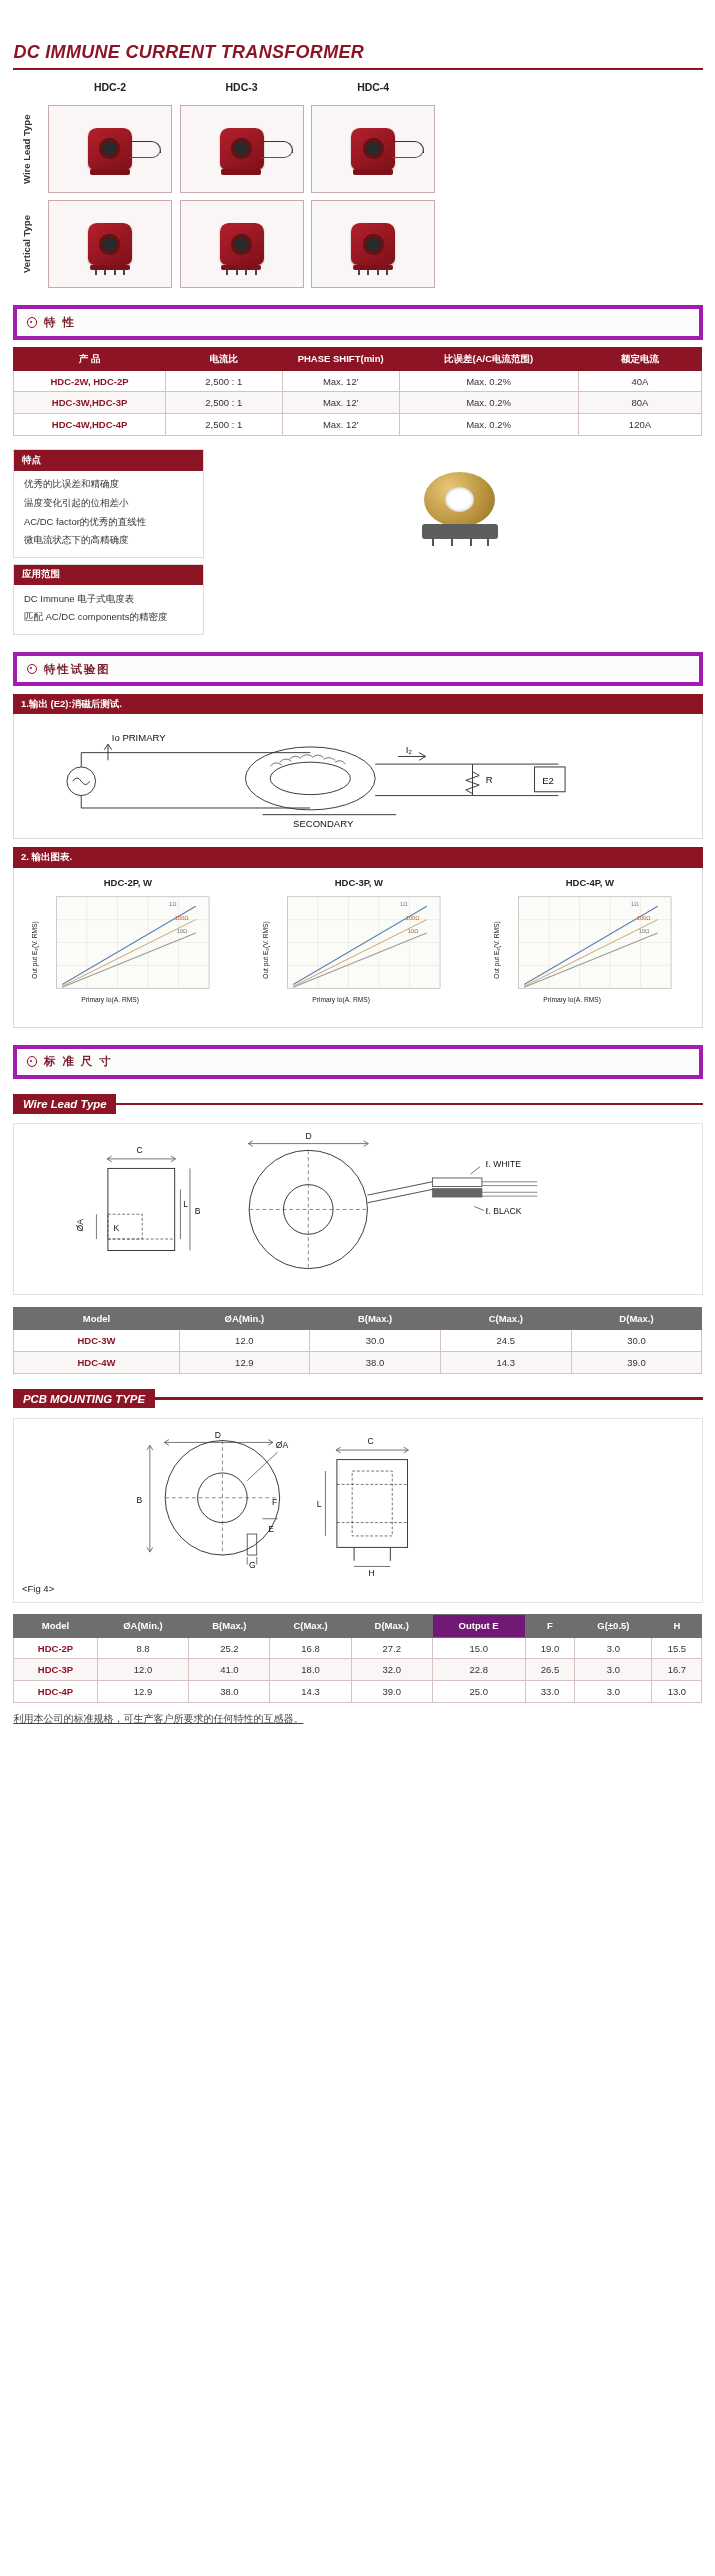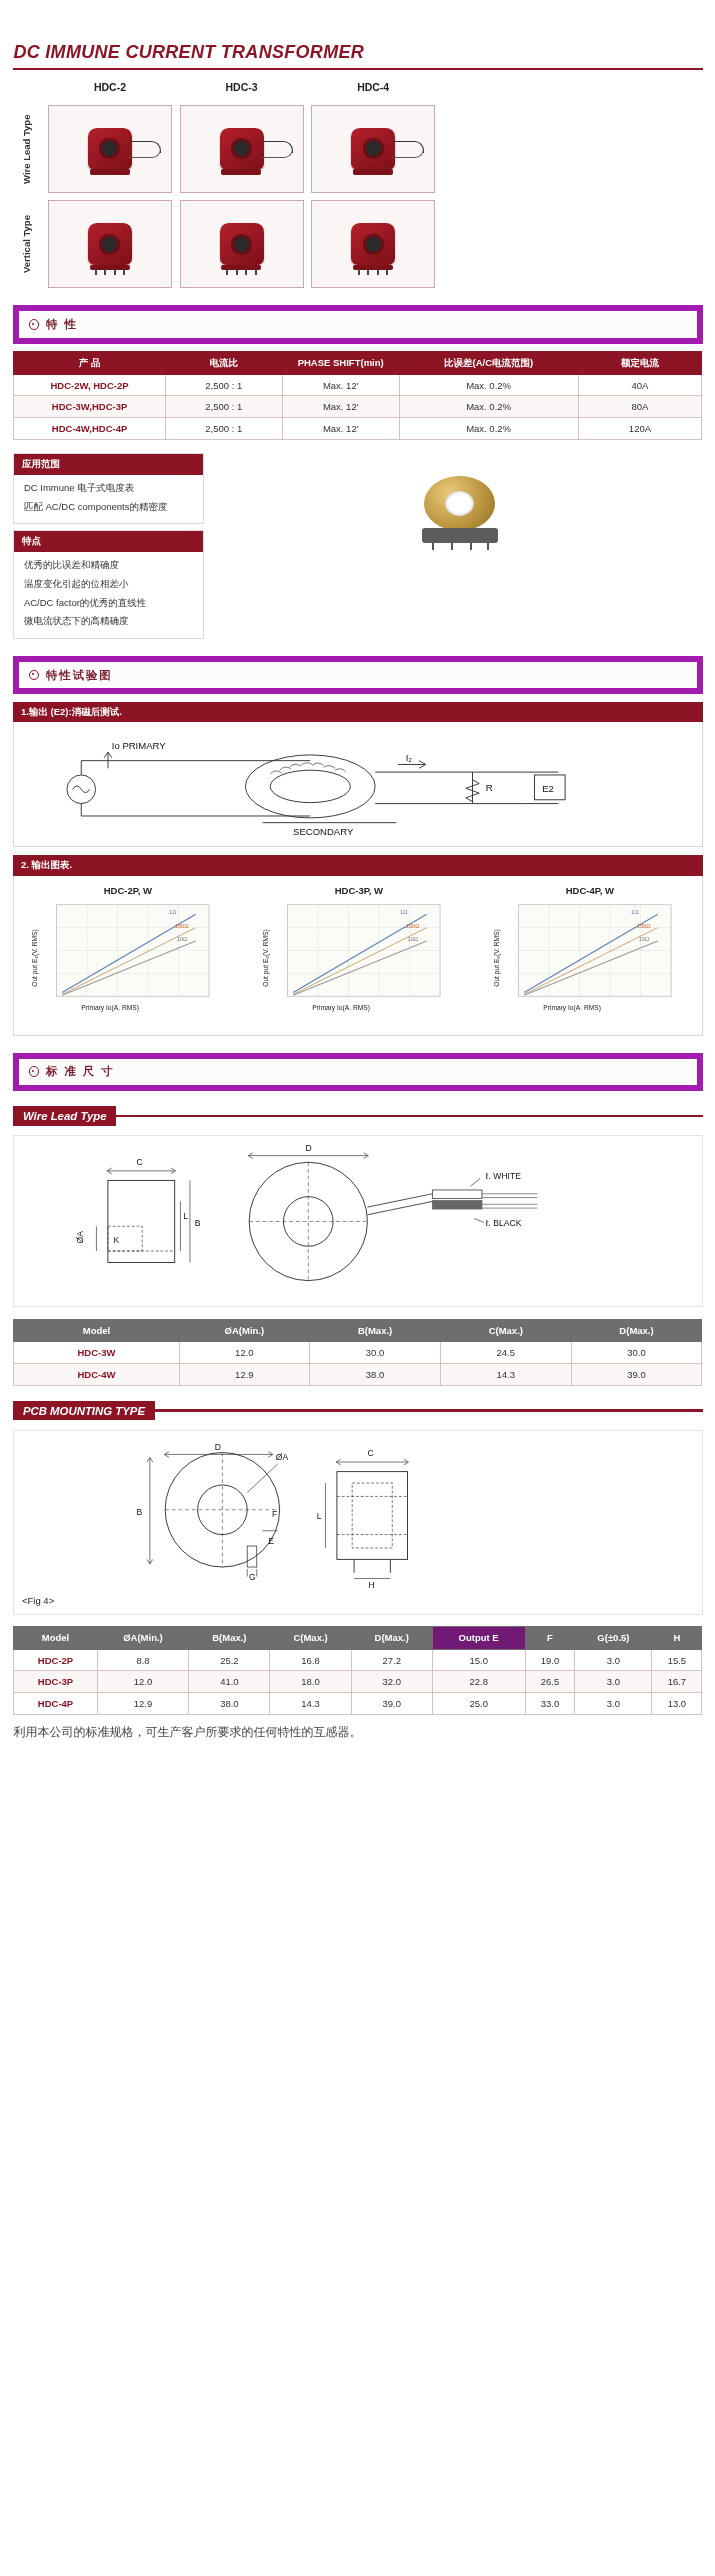--- a/index.html
+++ b/index.html
@@ -70,21 +70,21 @@
   }
   .ct .lead2 {
     position:absolute; right:-29px; top: 21px; width:32px; height: 9.5px;
     border-bottom: 1.3px solid #555; border-right: 1.3px solid #555;
     border-bottom-right-radius: 9.5px;
   }
 
   
   .sec-head {
     margin: 17px 13.4px 0 13.4px;
-    border: 6px solid #a21caf;
+    border: 4px solid #a21caf;
     background: #fcfcfc;
     padding: 5.7px 9.5px;
     display:flex; align-items:center; gap:6.7px;
     font-size: 11.4px; font-weight:bold; color:#7a2030;
     letter-spacing: 1.9px;
     text-align: center;
   }
   .bullet {
     width: 10.5px; height: 10.5px; border-radius:50%;
     border: 1.9px solid #8c1424; display:inline-block; position:relative; flex: none;
@@ -156,21 +156,21 @@
   }
   .sub-head .lbl {
     background:#8c1424; color:#fff; font-weight:bold; font-style: italic;
     font-size: 11.4px; padding: 3.8px 9.5px;
   }
   .sub-head .line { flex:1; height: 2.9px; background:#8c1424; }
 
   
   .dim-box { margin: 9.5px 13.4px 0 13.4px; border:1px solid #e2e2e2; padding: 7.6px; background:#fff; }
 
-  .note { margin: 9.5px 13.4px 0 13.4px; font-size: 12px; color:#444; }
+  .note { margin: 9.5px 13.4px 0 13.4px; font-size: 10px; color:#444;text-decoration:underline; }
 
   .fig-cap { text-align:left; font-size:9.5px; margin-top:1.9px; }
 
   svg text { font-family: "Liberation Sans", sans-serif; }
 </style>
 </head>
 <body>
 
 <div class="page">
 
@@ -288,33 +288,33 @@
         <td>Max. 12'</td>
         <td>Max. 0.2%</td>
         <td>120A</td>
       </tr>
     </tbody>
   </table>
 
   <div class="two-col">
     <div class="panel-wrap">
       <div class="panel">
-        <div class="panel-h">应用范围</div>
-        <div class="panel-b">
-          <p>DC Immune 电子式电度表</p>
-          <p>匹配 AC/DC components的精密度</p>
-        </div>
-      </div>
-      <div class="panel">
         <div class="panel-h">特点</div>
         <div class="panel-b">
           <p>优秀的比误差和精确度</p>
           <p>温度变化引起的位相差小</p>
           <p>AC/DC factor的优秀的直线性</p>
           <p>微电流状态下的高精确度</p>
+        </div>
+      </div>
+      <div class="panel">
+        <div class="panel-h">应用范围</div>
+        <div class="panel-b">
+          <p>DC Immune 电子式电度表</p>
+          <p>匹配 AC/DC components的精密度</p>
         </div>
       </div>
     </div>
     <div class="photo-round">
       <div class="round-ct">
         <div class="core"></div>
         <div class="base">
             <i style="left:9.5px"></i>
             <i style="left:29px"></i>
             <i style="left:48px"></i>

